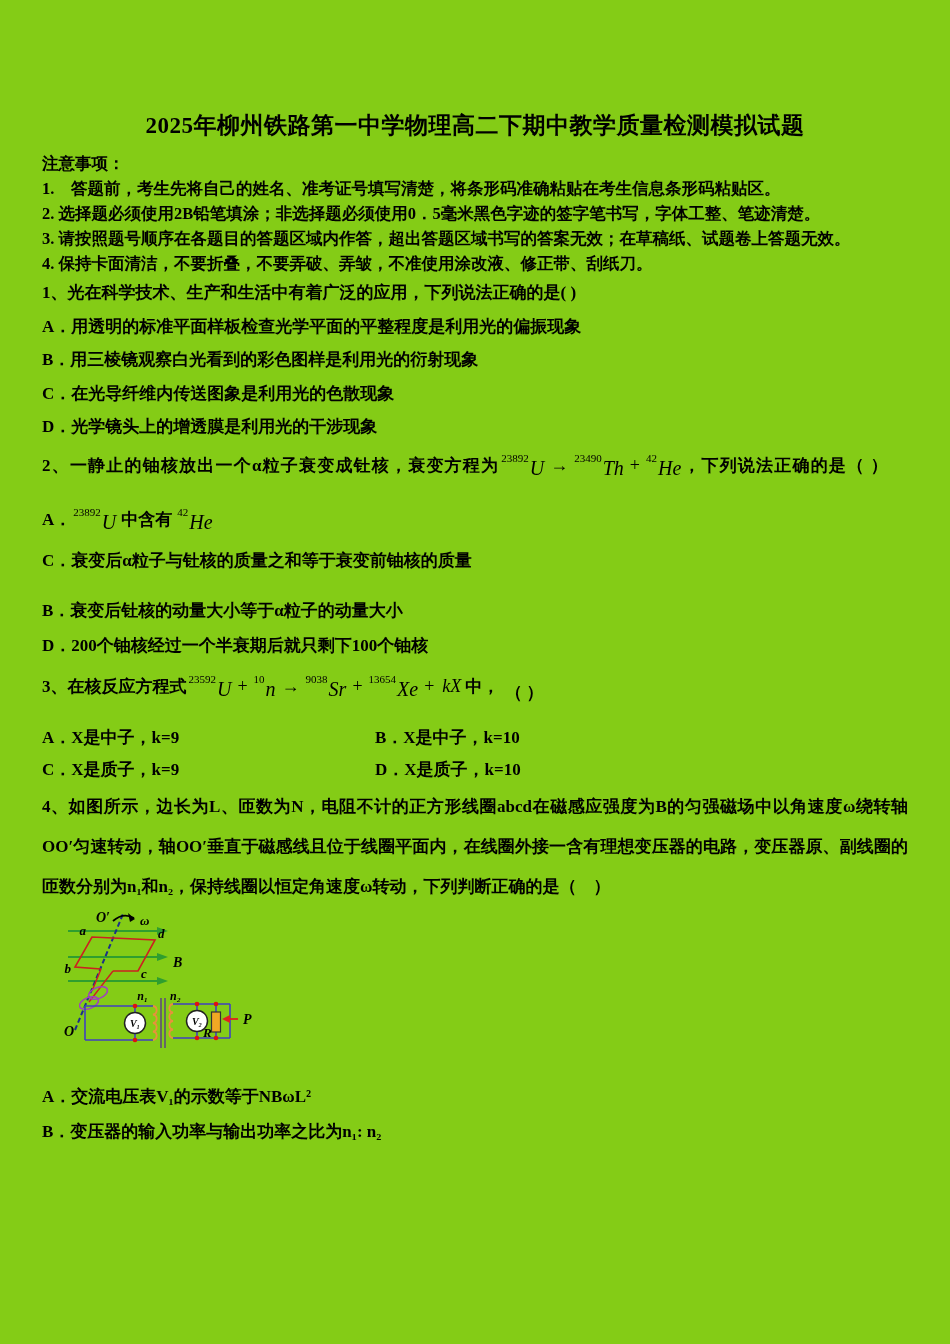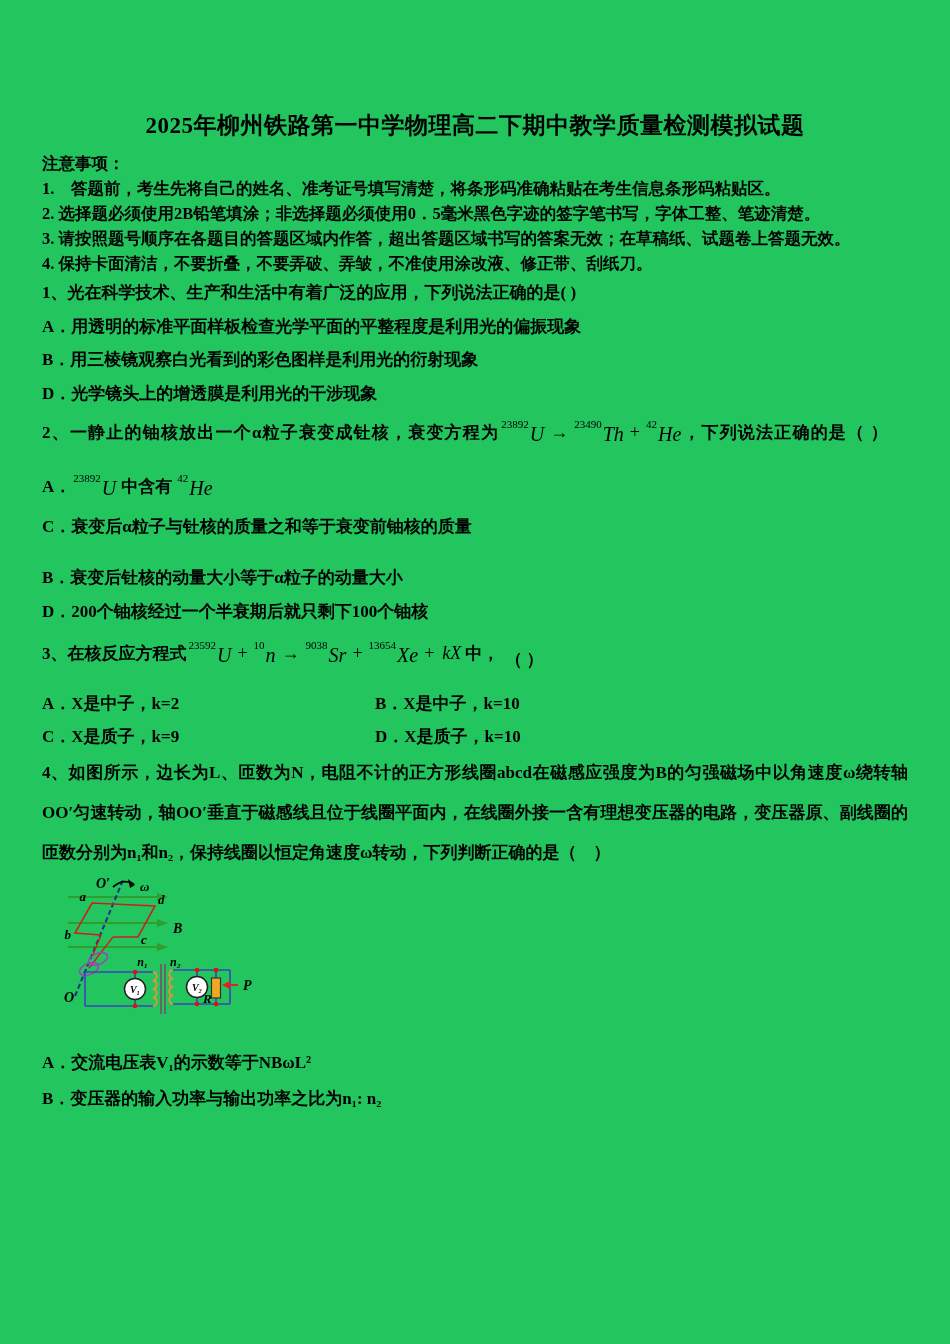--- a/index.html
+++ b/index.html
@@ -1,16 +1,16 @@
 <!DOCTYPE html>
 <html><head>
 <meta charset="utf-8">
 <style>
   html,body{margin:0;padding:0;background:#888;}
-  .page{position:relative;width:950px;height:1344px;background:#22c55e;color:#000;
+  .page{position:relative;width:950px;height:1344px;background:#84cc16;color:#000;
         font-family:"Liberation Serif","DejaVu Serif",serif;font-weight:bold;overflow:hidden;margin:0 auto;}
   .content{padding:0 42px;}
   .title{margin:0;padding-top:112px;font-size:23px;line-height:27px;text-align:center;letter-spacing:.5px;}
   .notes p{margin:0;font-size:16.5px;line-height:25px;}
   .notes .nh{margin-top:12px;}
   .section-heading{margin:26px 0 0 -4px;font-size:17px;line-height:25px;}
   .q p{margin:0;}
   .stem,.opt{font-size:17px;line-height:33.5px;}
   .fline{display:flex;align-items:center;white-space:nowrap;font-size:17px;}
   .q2stem{height:44px;}
@@ -47,20 +47,21 @@
       <p>2. 选择题必须使用2B铅笔填涂；非选择题必须使用0．5毫米黑色字迹的签字笔书写，字体工整、笔迹清楚。</p>
       <p>3. 请按照题号顺序在各题目的答题区域内作答，超出答题区域书写的答案无效；在草稿纸、试题卷上答题无效。</p>
       <p>4. 保持卡面清洁，不要折叠，不要弄破、弄皱，不准使用涂改液、修正带、刮纸刀。</p>
     </div>
 
 
     <div class="q">
       <p class="stem">1、光在科学技术、生产和生活中有着广泛的应用，下列说法正确的是( )</p>
       <p class="opt">A．用透明的标准平面样板检查光学平面的平整程度是利用光的偏振现象</p>
       <p class="opt">B．用三棱镜观察白光看到的彩色图样是利用光的衍射现象</p>
+      <p class="opt">C．在光导纤维内传送图象是利用光的色散现象</p>
       <p class="opt">D．光学镜头上的增透膜是利用光的干涉现象</p>
     </div>
 
     <div class="q">
       <div class="fline q2stem">
         <span class="tracked">2、一静止的铀核放出一个α粒子衰变成钍核，衰变方程为</span>
         <span class="nuc">
             <span class="pre">
               <span>238</span>
               <span>92</span>
@@ -141,21 +142,21 @@
               <span>54</span>
             </span>
             <span class="sym">Xe</span>
           </span>
         <span class="frm">+</span>
         <span class="frm it">kX</span>
         <span>中，</span>
         <span style="margin-left:6px;transform:translateY(6px);">（ ）</span>
       </div>
       <div class="q3grid">
-        <p>A．X是中子，k=2</p>
+        <p>A．X是中子，k=9</p>
         <p>B．X是中子，k=10</p>
         <p>C．X是质子，k=9</p>
         <p>D．X是质子，k=10</p>
       </div>
     </div>
 
     <div class="q">
       <p class="q4stem">4、如图所示，边长为L、匝数为N，电阻不计的正方形线圈abcd在磁感应强度为B的匀强磁场中以角速度ω绕转轴OO′匀速转动，轴OO′垂直于磁感线且位于线圈平面内，在线圈外接一含有理想变压器的电路，变压器原、副线圈的匝数分别为n₁和n₂，保持线圈以恒定角速度ω转动，下列判断正确的是（　）</p>
 
       <svg class="fig" width="250" height="148" viewBox="0 0 250 148" aria-hidden="false">

